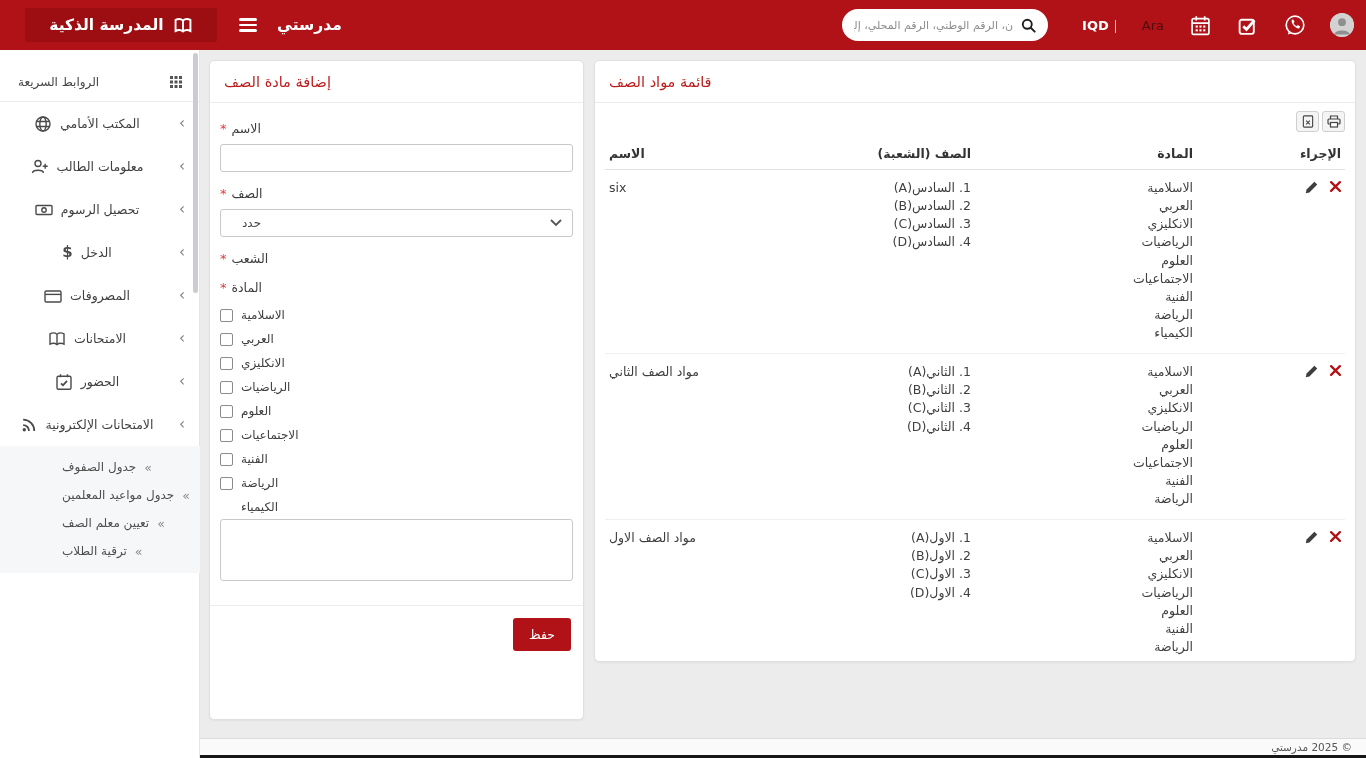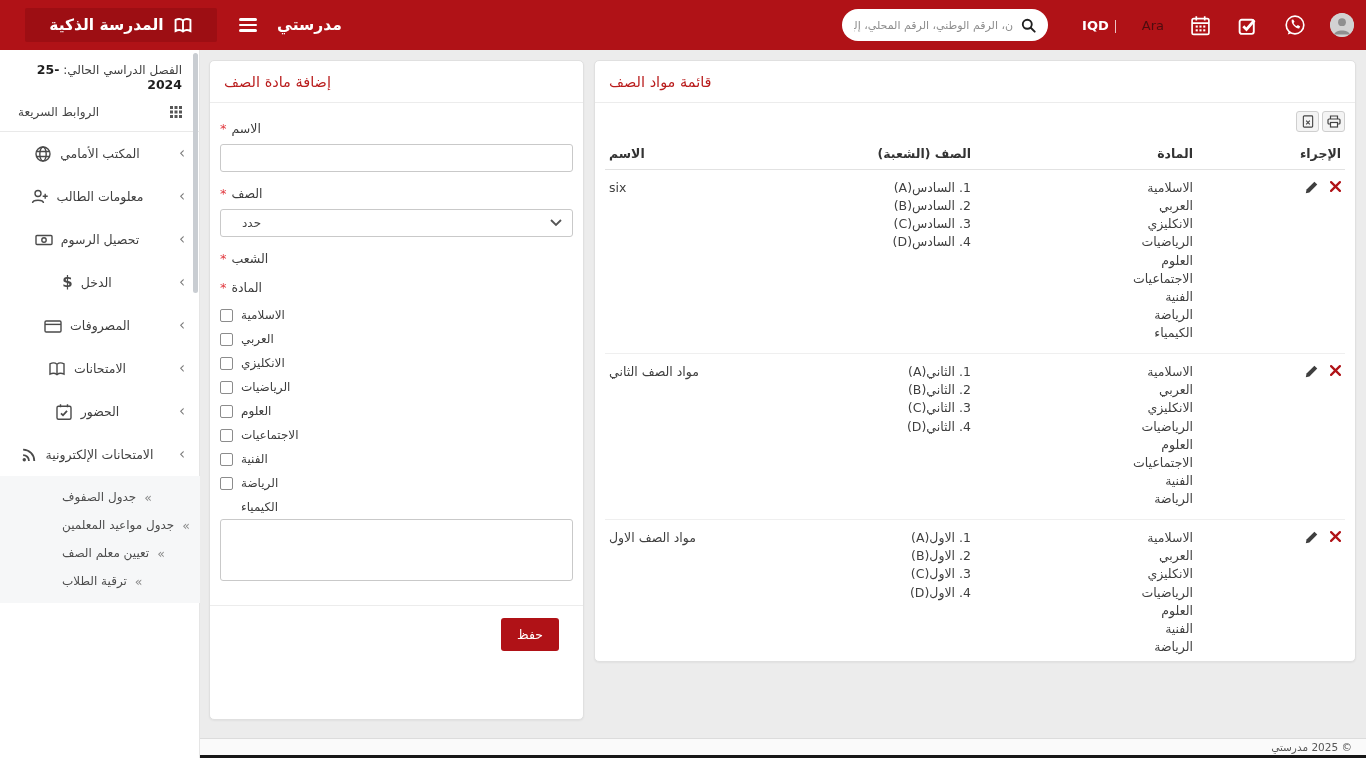--- a/index.html
+++ b/index.html
@@ -54,21 +54,21 @@
   .t-input { width:100%; height:28px; border:1px solid #c9c9c9; border-radius:3px; padding:0 8px; font-size:12.5px; font-family:inherit; outline:none; }
   .sel { height:28px; border:1px solid #c9c9c9; border-radius:3px; display:flex; align-items:center; padding:0 10px; cursor:pointer; background:#fff; }
   .sel-val { font-size:12px; color:#444; margin-left:11px; }
   .sel-chev { margin-left:auto; display:flex; }
   .cb-list { margin-top:2px; }
   .cb-row { display:flex; align-items:center; height:24px; cursor:pointer; }
   .cb-box { width:13px; height:13px; border:1px solid #8c8c8c; border-radius:2px; background:#fff; margin-right:8px; flex:0 0 auto; }
   .cb-box.hidden { visibility:hidden; }
   .cb-label { font-size:12px; color:#3d3d3d; }
   .t-area { width:100%; height:62px; border:1px solid #c9c9c9; border-radius:3px; resize:none; padding:6px 8px; font-size:12.5px; font-family:inherit; outline:none; }
-  .form-foot { margin:20px -10px 0; border-top:1px solid #ececec; padding:12px 24px; display:flex; justify-content:flex-end; }
+  .form-foot { margin:20px -10px 0; border-top:1px solid #ececec; padding:12px 12px; display:flex; justify-content:flex-end; }
   .save-btn { background:#b01217; color:#fff; border:none; border-radius:3px; padding:9px 16px; font-size:12.5px; cursor:pointer; font-family:inherit; }
 
   
   .list-body { padding:8px 10px 0; }
   .export-row { display:flex; justify-content:flex-end; gap:3px; }
   .exp-btn { width:23px; height:21px; background:#f4f4f4; border:1px solid #cfcfcf; border-radius:3px; display:flex; align-items:center; justify-content:center; cursor:pointer; color:#444; }
   table { width:100%; border-collapse:collapse; margin-top:6px; table-layout:fixed; }
   th { border-bottom:1px solid #e2e2e2; padding:8px 4px; color:#333; font-size:12.5px; font-weight:bold; }
   th.c-name { text-align:left; width:27%; }
   th.c-class { text-align:right; width:23%; }
@@ -153,23 +153,20 @@
           <circle cx="12" cy="12" r="12" fill="#d2d2d2"></circle>
           <circle cx="12" cy="9.2" r="3.9" fill="#8f8f8f"></circle>
           <path d="M4.2 21.5c1.2-5.2 14.4-5.2 15.6 0z" fill="#8f8f8f"></path>
         </svg>
     </span>
   </div>
 </div>
 
 <div class="sidebar">
   <div class="sb-top">
-    <div class="semester">
-      <span>الفصل الدراسي الحالي: </span><b dir="ltr">25-2024</b>
-    </div>
     <div class="quick-links">
       <span>الروابط السريعة</span>
       <span style="display:flex">
         <svg width="12" height="12" viewBox="0 0 12 12" fill="#555">
             <rect width="3" height="3"></rect>
             <rect x="4.5" width="3" height="3"></rect>
             <rect x="9" width="3" height="3"></rect>
             <rect y="4.5" width="3" height="3"></rect>
             <rect x="4.5" y="4.5" width="3" height="3"></rect>
             <rect x="9" y="4.5" width="3" height="3"></rect>

